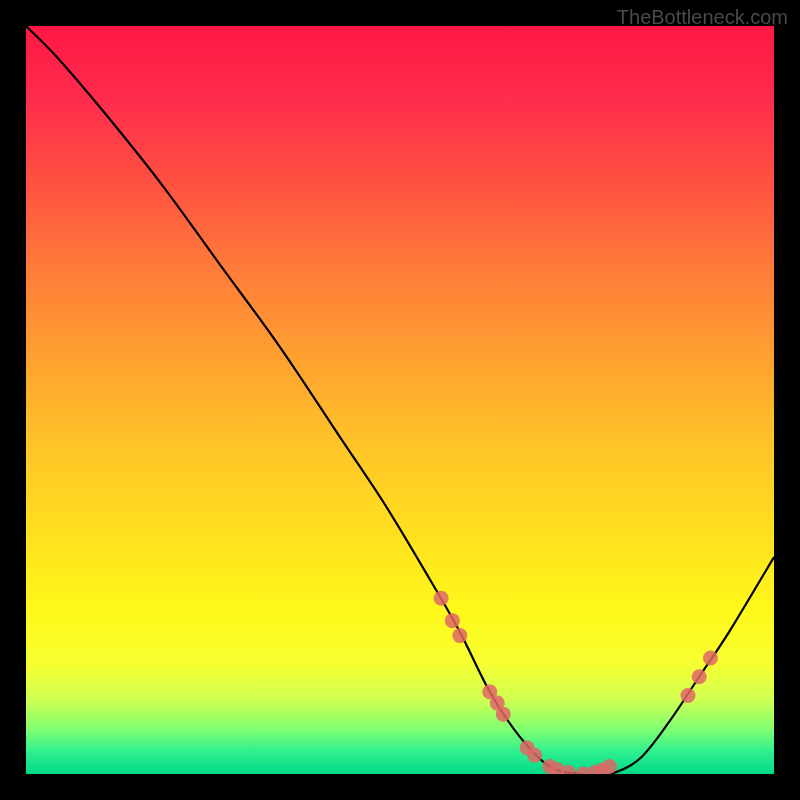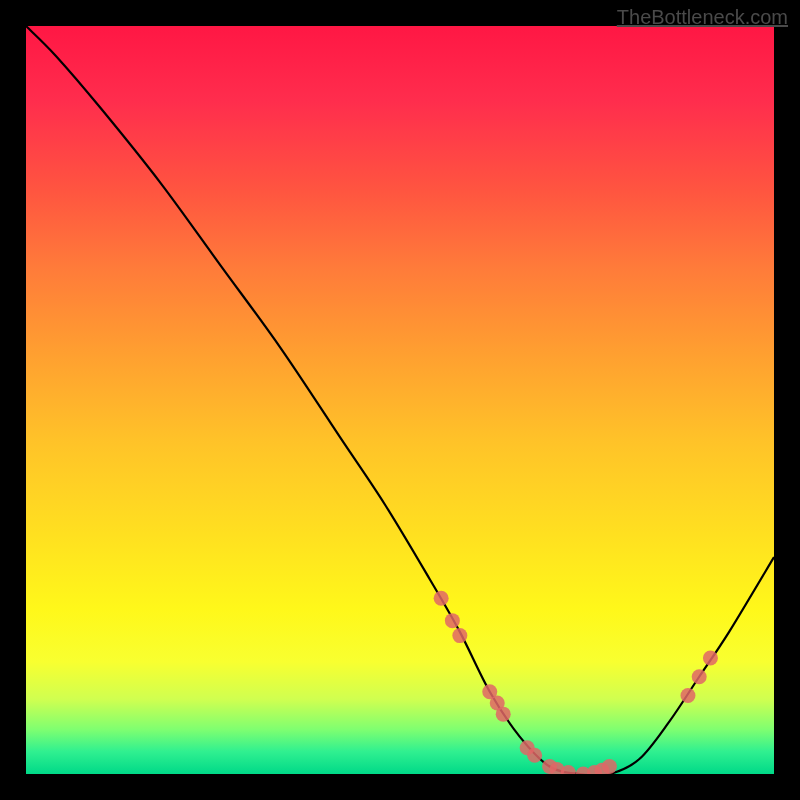--- a/index.html
+++ b/index.html
@@ -11,21 +11,20 @@
     font-family: Arial, sans-serif;
   }
   .watermark {
     position: absolute;
     top: 6px;
     right: 12px;
     color: #4a4a4a;
     font-size: 20px;
     font-weight: 500;
     z-index: 10;
-    text-decoration: underline;
   }
   .plot-area {
     position: absolute;
     left: 26px;
     top: 26px;
     width: 748px;
     height: 748px;
   }
   .gradient-bg {
     position: absolute;

